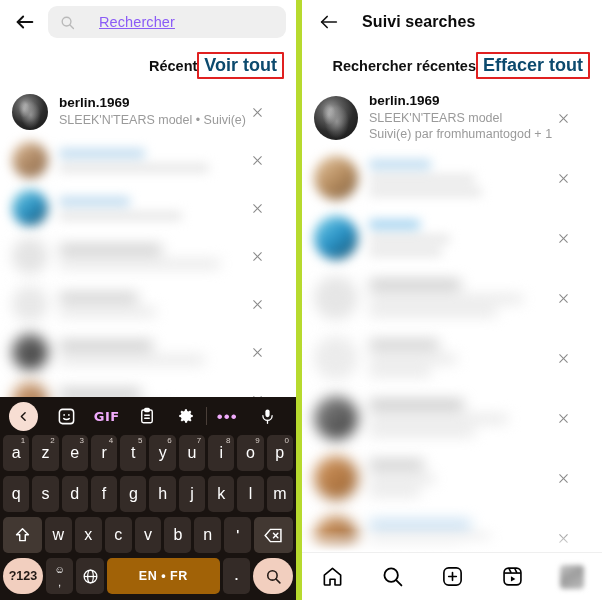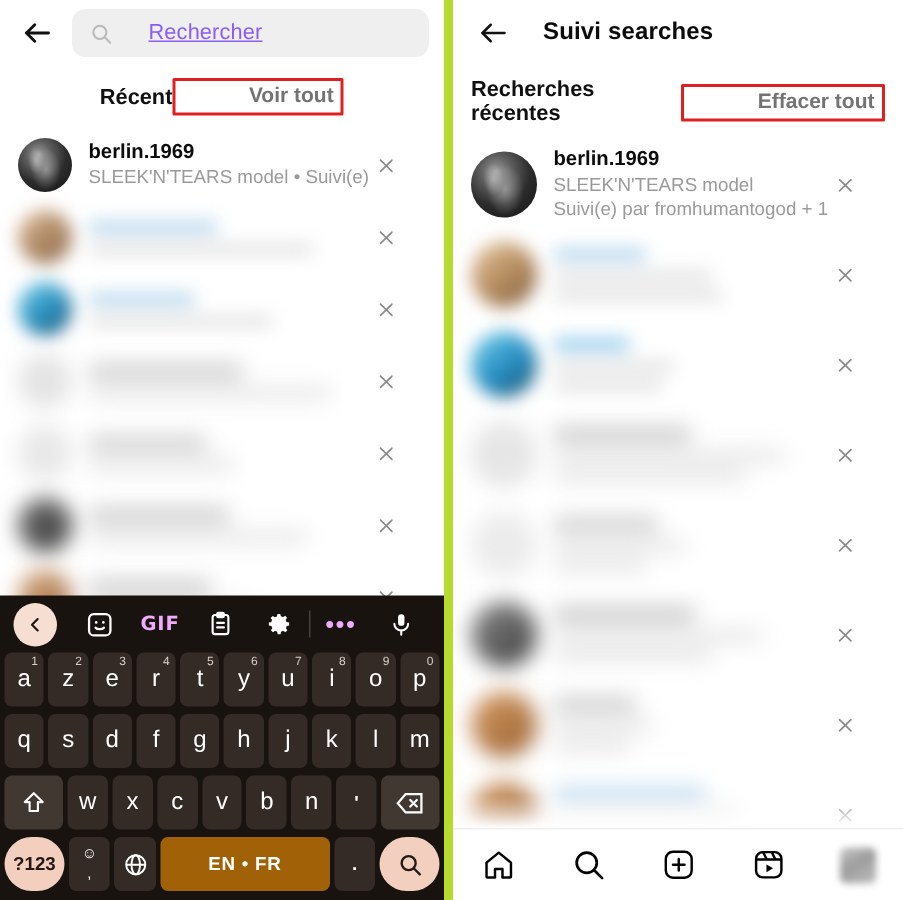--- a/index.html
+++ b/index.html
@@ -66,41 +66,40 @@
   .topbar-right .title {
     margin-left: 18px;
     font-size: 16px;
     font-weight: bold;
     color: #0b0b0b;
     letter-spacing: .1px;
   }
 
   
   .sec-head {
-    display: flex; align-items: center; justify-content: center;
+    display: flex; align-items: center; justify-content: flex-end;
     padding: 8px 12px 9px 12px;
   }
   .sec-title {
     font-size: 14.5px;
     font-weight: bold;
     color: #101010;
   }
   .hilite {
     border: 2.5px solid #e02020;
     padding: 2px 5px 3px 5px;
     border-radius: 1px;
     background: #ffffff;
     line-height: 1;
   }
   .hilite .lbl {
-    font-size: 14px;
+    font-size: 18px;
     font-weight: bold;
-    color: #737373;
+    color: #0c4a6e;
     white-space: nowrap;
-    margin-left: 44px;
   }
 
   
   .list { position: relative; }
   .row {
     display: flex; align-items: center;
     padding: 0 28px 0 12px;
     position: relative;
   }
   .row-l { height: 48px; }
@@ -534,21 +533,21 @@
       <div class="back-arrow">
         <svg width="22" height="22" viewBox="0 0 24 24" fill="none" stroke="#111" stroke-width="1.8" stroke-linecap="round" stroke-linejoin="round">
           <line x1="20" y1="12" x2="4" y2="12"></line>
             <polyline points="10,6 4,12 10,18"></polyline>
         </svg>
       </div>
       <span class="title">Suivi searches</span>
     </div>
 
     <div class="sec-head">
-      <span class="sec-title">Recherches récentes</span>
+      <span class="sec-title">Rechercher récentes</span>
       <span class="hilite">
         <span class="lbl">Effacer tout</span>
       </span>
     </div>
 
     <div class="list">
 
       <div class="row row-r">
         <div class="avatar avatar-dark"></div>
         <div class="meta">

